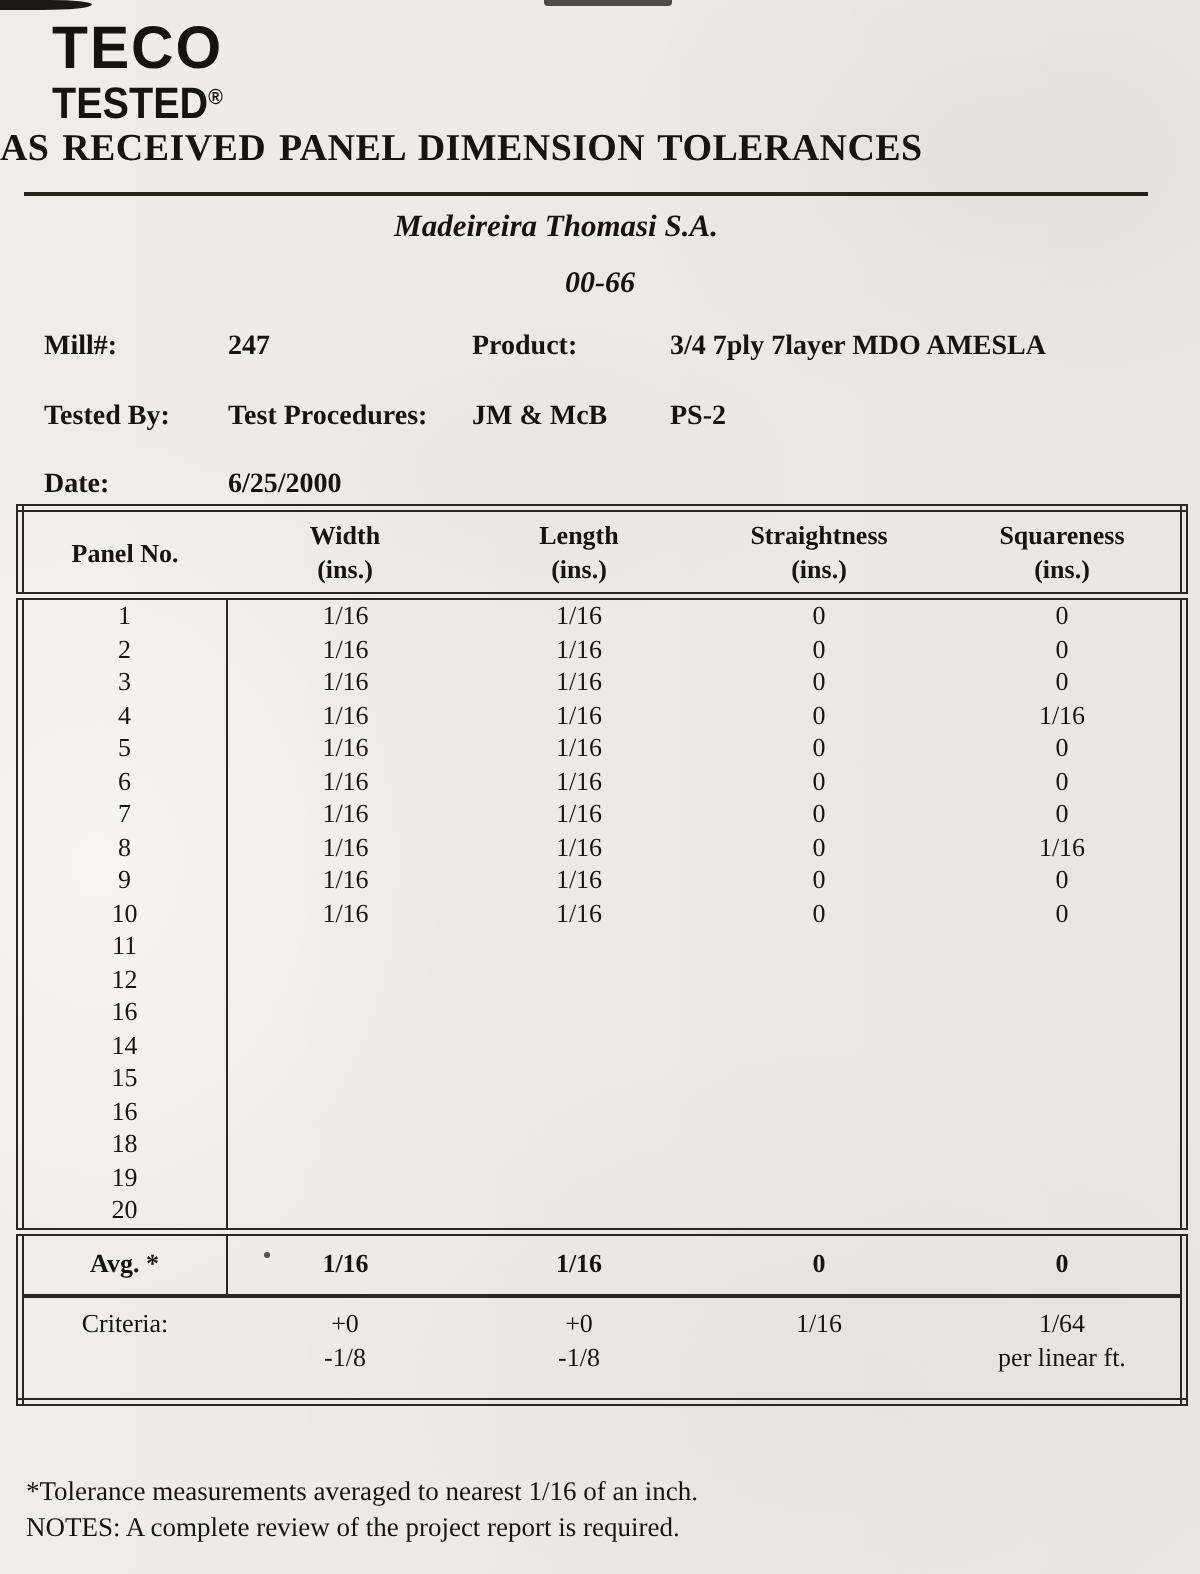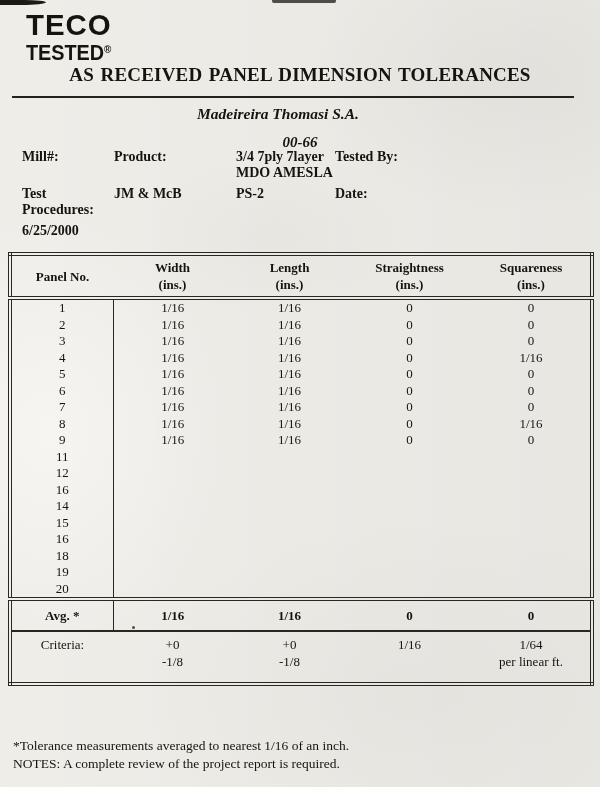--- a/index.html
+++ b/index.html
@@ -51,43 +51,43 @@
     font-family: "Liberation Sans", "DejaVu Sans", sans-serif;
     font-weight: 900; font-size: 22px; line-height: 21px;
     letter-spacing: 0px;
     transform: scaleX(0.9); transform-origin: left;
     white-space: nowrap;
   }
   .logo-reg { font-size: 11px; vertical-align: 7px; letter-spacing: 0; }
 
   .doc-title {
     position: absolute; left: 0; top: 64px; width: 600px;
-    text-align: center;
+    text-align: left;
     font-weight: bold; font-size: 19px;
     letter-spacing: 0.2px; word-spacing: 1.5px;
   }
   .title-rule {
     position: absolute; left: 12px; top: 96px; width: 562px; height: 0;
     border: none; border-top: 2.5px solid #262219; margin: 0;
   }
   .company-name {
     position: absolute; left: 0; top: 105px; width: 556px;
     text-align: center; font-weight: bold; font-style: italic; font-size: 15.5px;
   }
   .report-number {
     position: absolute; left: 0; top: 134px; width: 600px;
     text-align: center; font-weight: bold; font-style: italic; font-size: 15px;
   }
 
   
   .info {
-    position: absolute; left: 22px; top: 149px; width: 566px;
+    position: absolute; left: 22px; top: 166px; width: 566px;
     display: grid;
     grid-template-columns: 92px 122px 99px auto;
-    row-gap: 6px;
+    row-gap: 19px;
     font-size: 14px; font-weight: bold; line-height: 15.5px;
   }
 
   
   table.tolerance {
     position: absolute; left: 8px; top: 252px;
     width: 582px;
     border-collapse: collapse; table-layout: fixed;
     border: 4px double #2b2620;
     font-size: 13px;
@@ -130,20 +130,21 @@
   <div class="logo-tested"><span>TESTED</span><span class="logo-reg">®</span></div>
 </div>
 
 <div class="doc-title">AS RECEIVED PANEL DIMENSION TOLERANCES</div>
 <hr class="title-rule">
 <div class="company-name">Madeireira Thomasi S.A.</div>
 <div class="report-number">00-66</div>
 
 <div class="info">
   <div>Mill#:</div>
+  <div>247</div>
   <div>Product:</div>
   <div>3/4 7ply 7layer MDO AMESLA</div>
 
   <div>Tested By:</div>
   <div>Test Procedures:</div>
   <div>JM &amp; McB</div>
   <div>PS-2</div>
 
   <div>Date:</div>
   <div>6/25/2000</div>
@@ -234,20 +235,27 @@
   </tr>
       <tr>
     <td class="c0">8</td>
     <td>1/16</td>
     <td>1/16</td>
     <td>0</td>
     <td>1/16</td>
   </tr>
       <tr>
     <td class="c0">9</td>
+    <td>1/16</td>
+    <td>1/16</td>
+    <td>0</td>
+    <td>0</td>
+  </tr>
+      <tr>
+    <td class="c0">10</td>
     <td>1/16</td>
     <td>1/16</td>
     <td>0</td>
     <td>0</td>
   </tr>
       <tr>
     <td class="c0">11</td>
     <td></td>
     <td></td>
     <td></td>

